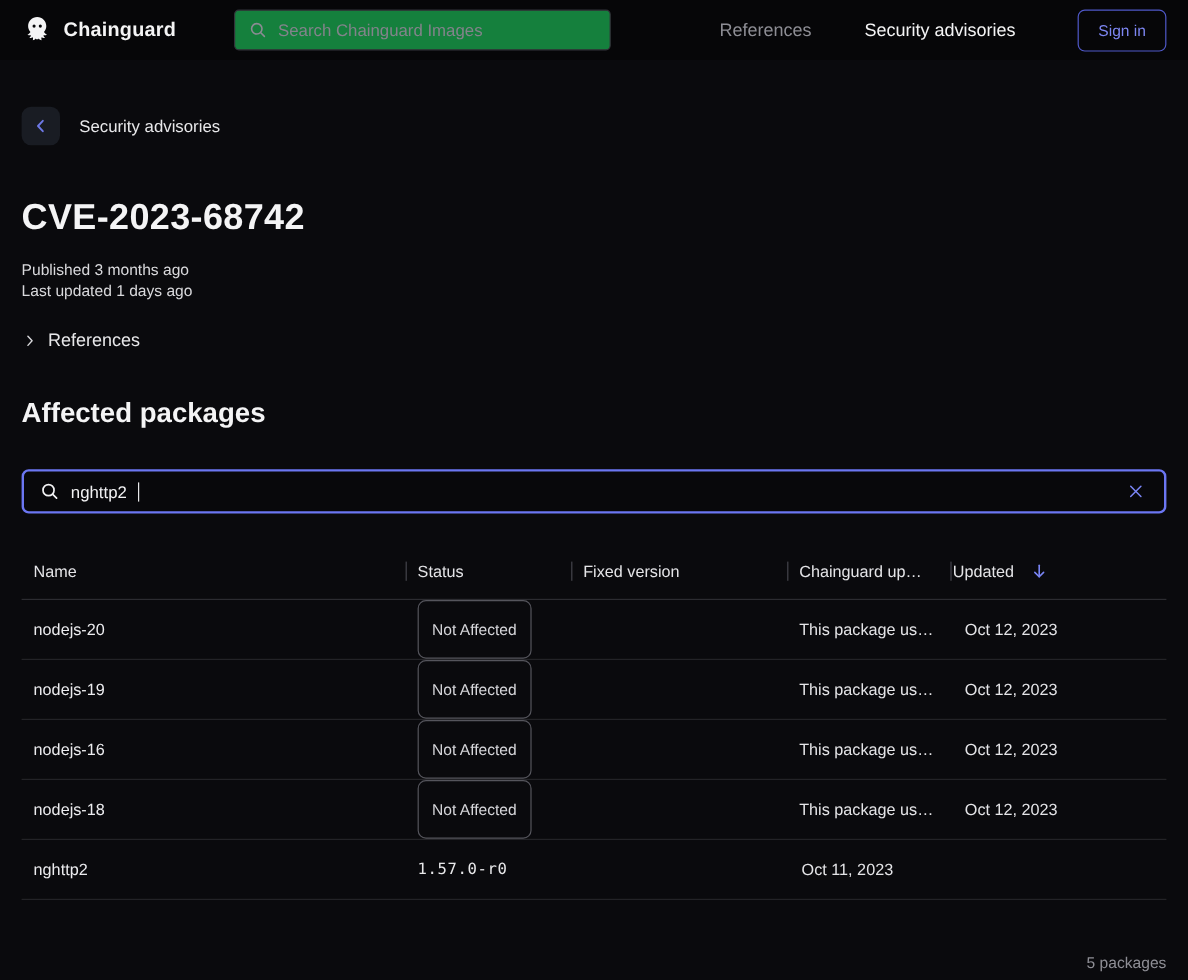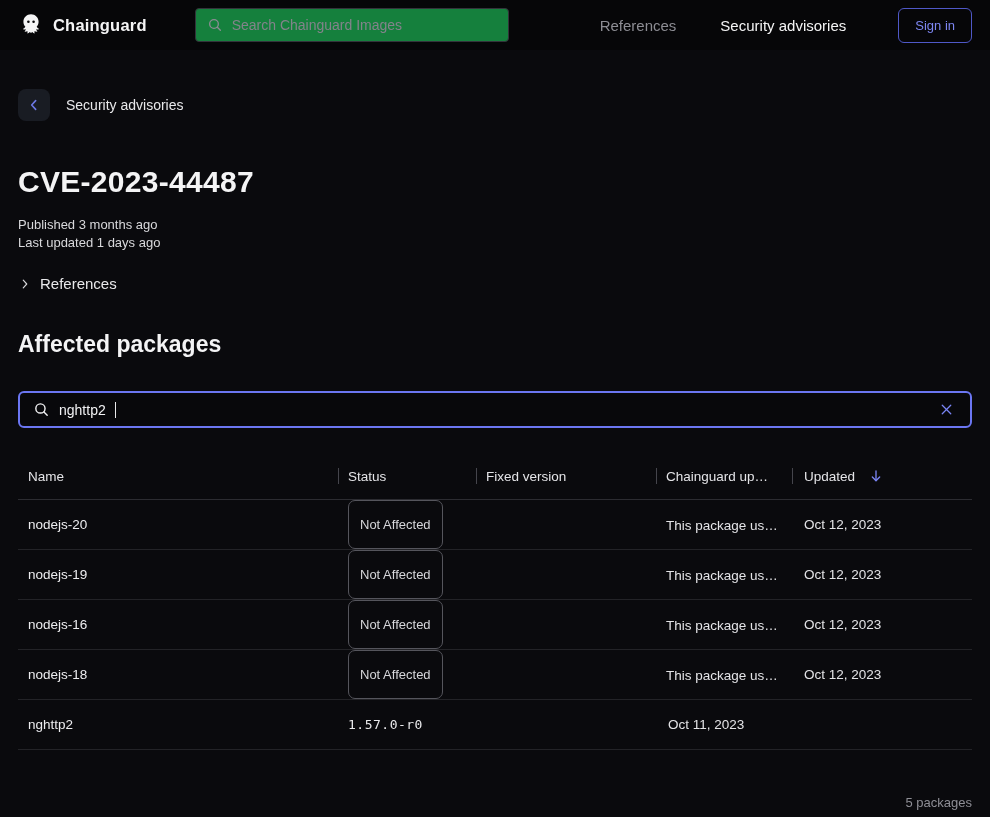--- a/index.html
+++ b/index.html
@@ -161,21 +161,21 @@
   .t-head .cell { font-size: 13.5px; color: #e4e4e7; position: relative; }
   .cell { padding-left: 10px; }
   .t-head .cell.sep::before {
     content: "";
     position: absolute;
     left: 0; top: 50%;
     transform: translateY(-50%);
     width: 1px; height: 16px;
     background: #45454c;
   }
-  .cell.updated { padding-left: 12px; display: flex; align-items: center; gap: 13px; }
+  .cell.updated { padding-left: 2px; display: flex; align-items: center; gap: 13px; }
   .sort-arrow { color: #7a85f5; display: flex; align-items: center; cursor: pointer; }
 
   .t-body .t-row { height: 50px; cursor: pointer; }
   .cell-name { font-size: 13.5px; color: #ececef; }
   .badge {
     display: inline-block;
     font-size: 13px;
     padding: 16px 11px;
     border-radius: 7px;
     border: 1px solid;
@@ -246,21 +246,21 @@
     <button class="back-btn">
       <span>
         <svg viewBox="0 0 24 24" width="16" height="16" fill="none" stroke="currentColor" stroke-width="2.4" stroke-linecap="round" stroke-linejoin="round">
           <polyline points="14.5 5.5 8.5 12 14.5 18.5"></polyline>
         </svg>
       </span>
     </button>
     <span class="breadcrumb-label">Security advisories</span>
   </div>
 
-  <h1 class="cve-title">CVE-2023-44487</h1>
+  <h1 class="cve-title">CVE-2023-68742</h1>
 
   <div class="pub-block">
     <div class="pub-line">Published 3 months ago</div>
     <div class="pub-line">Last updated 1 days ago</div>
   </div>
 
   <div class="references-row">
     <span>
       <svg viewBox="0 0 24 24" width="14" height="14" fill="none" stroke="#d9d9dc" stroke-width="2" stroke-linecap="round" stroke-linejoin="round">
         <polyline points="9 5.5 15 12 9 18.5"></polyline>

